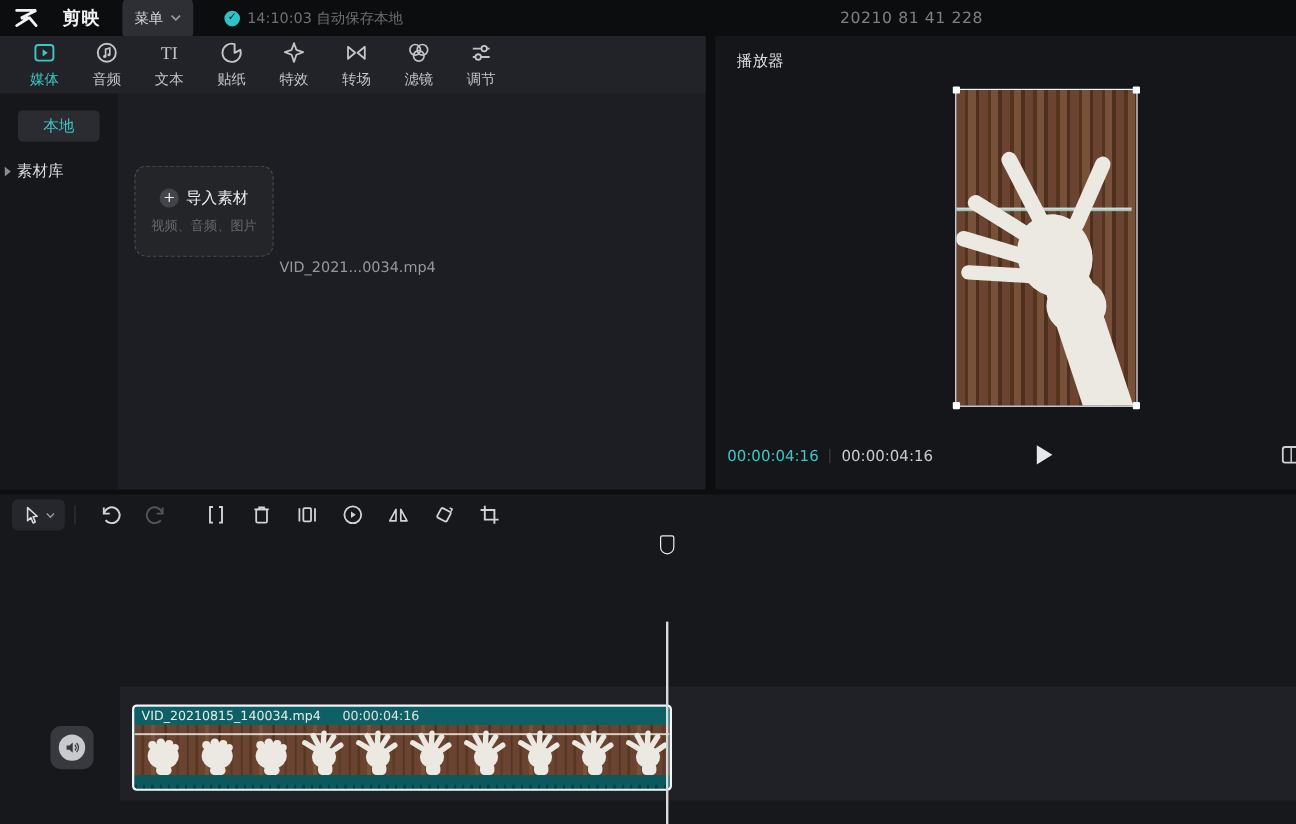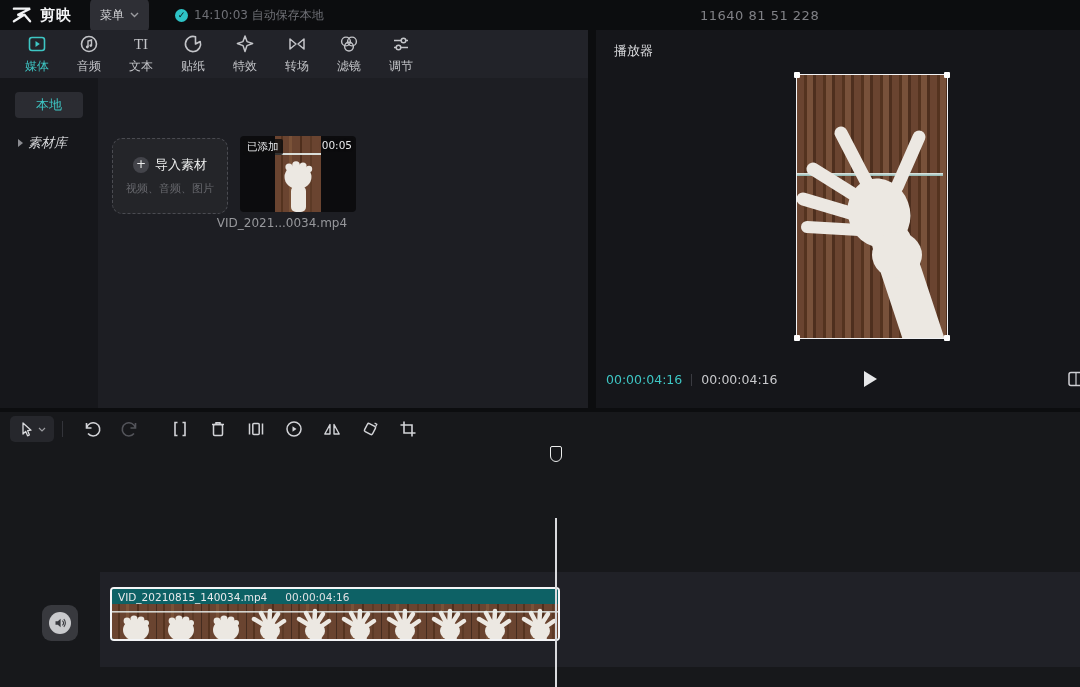--- a/index.html
+++ b/index.html
@@ -2,21 +2,21 @@
 <html><head>
 <meta charset="utf-8">
 <style>
   * { margin:0; padding:0; box-sizing:border-box; }
   html,body { width:1080px; height:687px; overflow:hidden; background:#0c0d0f;
     font-family:"DejaVu Sans","Liberation Sans",sans-serif; }
   #app { position:relative; width:1080px; height:687px; background:#0c0d0f; color:#e7e8ea; }
 
   
   .topbar { position:absolute; left:0; top:0; width:1080px; height:30px; display:flex; align-items:center; }
-  .logo { display:flex; align-items:center; gap:8px; margin-left:12px; }
+  .logo { display:flex; align-items:center; gap:20px; margin-left:12px; }
   .logo svg { display:block; }
   .app-name { font-size:15px; font-weight:bold; color:#f2f3f5; letter-spacing:1px; }
   .menu-btn { display:flex; align-items:center; gap:6px; margin-left:18px; background:#2e2f35;
     border-radius:6px; padding:9px 10px; font-size:12px; color:#d6d7da; cursor:default; }
   .autosave { display:flex; align-items:center; gap:6px; margin-left:26px; font-size:12px; color:#6f7076; }
   .check-circle { width:13px; height:13px; border-radius:50%; background:#2ec3c6; color:#0c0d0f;
     font-size:9px; line-height:13px; text-align:center; font-weight:bold; }
   .project-title { position:absolute; left:700px; top:8px; font-size:13px; color:#808186; letter-spacing:0.5px; }
 
   
@@ -25,21 +25,21 @@
     display:flex; align-items:center; padding-left:16px; gap:10px; }
   .tab { width:42px; display:flex; flex-direction:column; align-items:center; gap:3px;
     color:#c3c4c8; cursor:default; }
   .tab .tlabel { font-size:12px; }
   .tab.active { color:#3ec6c4; }
   .tab svg { display:block; }
 
   .sidebar { position:absolute; left:0; top:48px; width:98px; height:330px; background:#16171b; }
   .pill { margin:14px auto 16px; width:68px; height:26px; background:#2b2c32; border-radius:4px;
     color:#3ec6c4; font-size:13px; display:flex; align-items:center; justify-content:center; }
-  .lib-item { margin:16px 0 0 18px; display:flex; align-items:center; gap:5px; font-size:13px; color:#d9dadd;font-style:italic; }
+  .lib-item { margin:16px 0 0 4px; display:flex; align-items:center; gap:5px; font-size:13px; color:#d9dadd; }
   .caret { width:0; height:0; border-left:5px solid #8b8c91; border-top:4px solid transparent; border-bottom:4px solid transparent; }
 
   .import-tile { position:absolute; left:112px; top:60px; width:116px; height:76px; background:#242529;
     border:1px dashed #4a4b51; border-radius:10px; display:flex; flex-direction:column;
     align-items:center; justify-content:center; gap:7px; }
   .import-main { display:flex; align-items:center; gap:6px; font-size:13px; color:#eceded; }
   .plus-circle { width:16px; height:16px; border-radius:50%; background:#43444a; color:#eceded;
     font-size:12px; line-height:15px; text-align:center; }
   .import-sub { font-size:11px; color:#67686d;text-align:center; }
 
@@ -91,21 +91,21 @@
   .ruler-label .tick { width:1px; height:10px; background:#55565c; }
 
   .tracks { position:absolute; left:0; top:56px; width:1080px; height:219px; }
   .lane { position:absolute; left:100px; top:104px; width:980px; height:95px; background:#202127; }
 
   .mute-btn { position:absolute; left:42px; top:137px; width:36px; height:36px; background:#38393e;
     border-radius:9px; display:flex; align-items:center; justify-content:center; }
   .spk-circle { width:22px; height:22px; border-radius:50%; background:#c9cacd;
     display:flex; align-items:center; justify-content:center; }
 
-  .clip { position:absolute; left:110px; top:119px; width:450px; height:54px;
+  .clip { position:absolute; left:110px; top:119px; width:450px; height:72px;
     border:2px solid #f4f5f7; border-radius:4px; background:#0d6165; overflow:hidden; }
   .clip-header { position:absolute; left:0; top:0; width:446px; height:15px; background:#0d6165;
     display:flex; align-items:center; gap:18px; padding-left:6px; }
   .clip-name { font-size:10.5px; color:#e9eaec; white-space:nowrap; }
   .clip-dur { font-size:10.5px; color:#dfe0e3; }
   .clip-strip { position:absolute; left:0; top:15px; width:446px; height:42px; }
   .clip-audio { position:absolute; left:0; top:57px; width:446px; height:13px; background:#0b585d;
     background-image:repeating-linear-gradient(90deg,rgba(0,0,0,0.28) 0 2px,transparent 2px 7px);
     background-size:100% 5px; background-position:0 100%; background-repeat:no-repeat; }
 
@@ -130,21 +130,21 @@
     <div class="menu-btn">
       <span>菜单</span>
       <svg width="9" height="6" viewBox="0 0 9 6">
           <path d="M1,1 L4.5,4.5 L8,1" stroke="#9a9b9f" stroke-width="1.4" fill="none"></path>
         </svg>
     </div>
     <div class="autosave">
       <span class="check-circle">✓</span>
       <span>14:10:03 自动保存本地</span>
     </div>
-    <div class="project-title">11640 81 51 228</div>
+    <div class="project-title">20210 81 41 228</div>
   </div>
 
   <div class="left-panel">
     <div class="tabbar">
       <div class="tab active">
         <svg width="22" height="22" viewBox="0 0 22 22">
             <rect x="3.5" y="4.5" width="15" height="13" rx="2.5" stroke="currentColor" stroke-width="1.6" fill="none"></rect>
             <path d="M9.5,8 L13.8,11 L9.5,14 Z" fill="currentColor"></path>
           </svg>
         <span class="tlabel">媒体</span>
@@ -210,41 +210,21 @@
 
     <div style="position:absolute; left:98px; top:48px; width:490px; height:330px;">
       <div class="import-tile" style="left:14px;">
         <div class="import-main">
           <span class="plus-circle">+</span>
           <span>导入素材</span>
         </div>
         <div class="import-sub">视频、音频、图片</div>
       </div>
 
-      <div class="thumb-card" style="left:142px;">
-        <svg class="thumb-img" width="46" height="76" viewBox="0 0 46 76">
-          <rect width="46" height="76" fill="#6a4430"></rect>
-          <rect x="6" width="2" height="76" fill="#54331f"></rect>
-            <rect x="14" width="3" height="76" fill="#7a5238"></rect>
-          <rect x="25" width="2" height="76" fill="#4e2e1c"></rect>
-            <rect x="35" width="2" height="76" fill="#5c3a26"></rect>
-          <rect y="17" width="46" height="2" fill="#e7efec" opacity="0.9"></rect>
-          <g fill="#ece8e2">
-            <circle cx="14" cy="31" r="3.6"></circle>
-              <circle cx="21" cy="29" r="3.8"></circle>
-              <circle cx="28" cy="30" r="3.6"></circle>
-              <circle cx="34" cy="33" r="3.2"></circle>
-            <ellipse cx="23" cy="41" rx="13.5" ry="12"></ellipse>
-            <rect x="16" y="50" width="15" height="26" rx="5"></rect>
-          </g>
-        </svg>
-        <span class="added-badge">已添加</span>
-        <span class="thumb-dur">00:05</span>
-      </div>
-      <div class="thumb-name" style="left:108px;">VID_2021...0034.mp4</div>
+      <div class="thumb-name" style="left:124px;">VID_2021...0034.mp4</div>
     </div>
   </div>
 
   <div class="player-panel">
     <div class="player-title">播放器</div>
 
     <div class="preview">
       <div class="shelf-line"></div>
       <svg width="150" height="263" viewBox="0 0 150 263">
         <g stroke="#ece8e2" stroke-linecap="round" fill="none">

